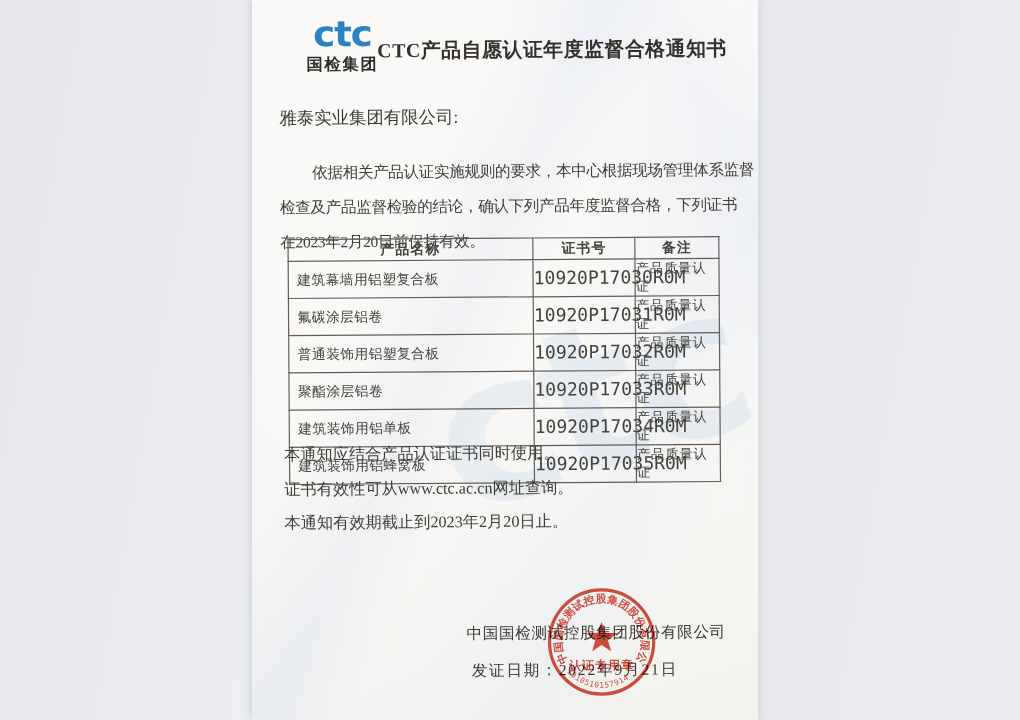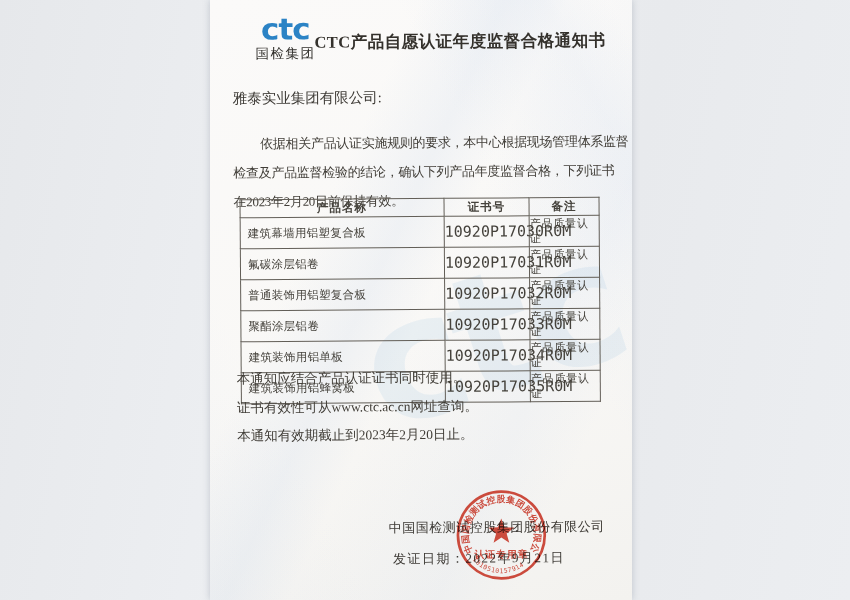--- a/index.html
+++ b/index.html
@@ -33,21 +33,21 @@
     color:var(--logo-blue);opacity:.07;transform:rotate(-18deg);
     user-select:none;
   }
   .content{position:absolute;inset:0;color:var(--ink);transform:rotate(-0.4deg);transform-origin:50% 45%;}
 
   .logo{position:absolute;left:30px;top:14px;width:94px;text-align:center;}
   .logo-brand{
     font-family:"DejaVu Sans",sans-serif;font-weight:bold;font-size:31px;line-height:29px;
     color:var(--logo-blue);letter-spacing:-1px;transform:scaleY(.95);
   }
-  .logo-sub{font-size:13.5px;font-weight:normal;color:#302e2a;letter-spacing:1.5px;margin-top:1px;}
+  .logo-sub{font-size:13.5px;font-weight:bold;color:#302e2a;letter-spacing:1.5px;margin-top:1px;}
 
   .title{
     position:absolute;left:106px;top:31px;margin:0;
     font-size:16.5px;font-weight:bold;color:#34312c;letter-spacing:.5px;white-space:nowrap;
   }
 
   .addressee{position:absolute;left:24px;top:88px;font-size:14.5px;color:#3d3a35;}
 
   .body-para{position:absolute;left:24px;top:128px;width:390px;font-size:13px;line-height:29px;color:#413e38;letter-spacing:-.3px;}
   .body-line{white-space:nowrap;}

